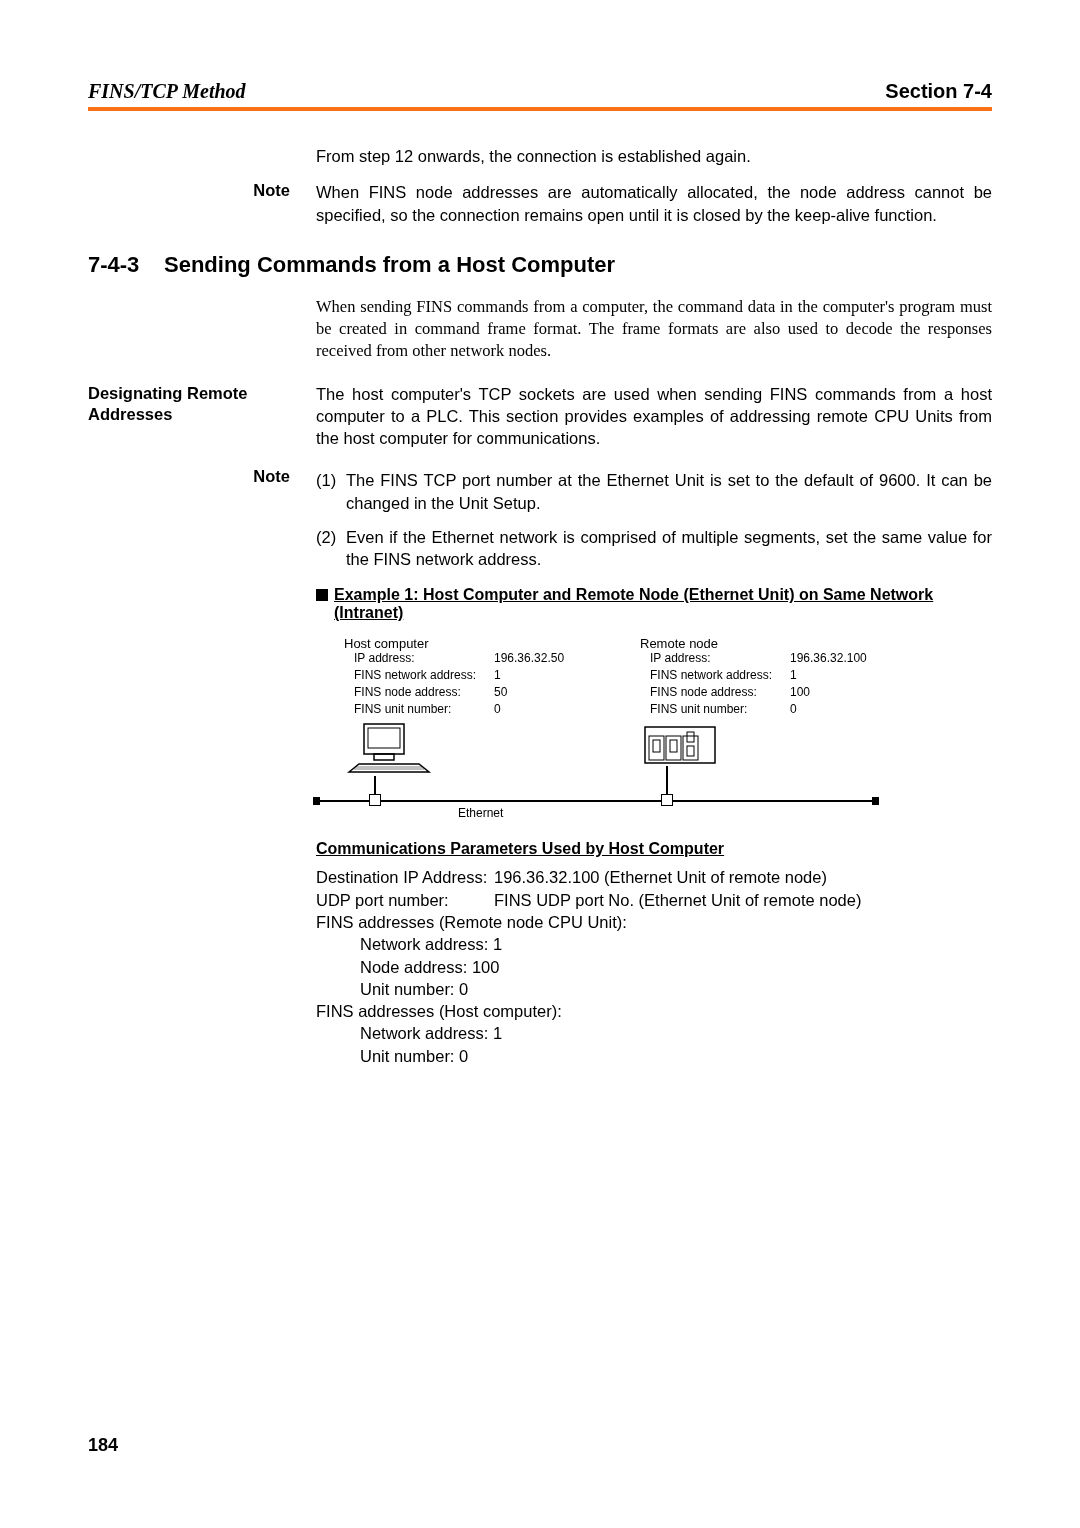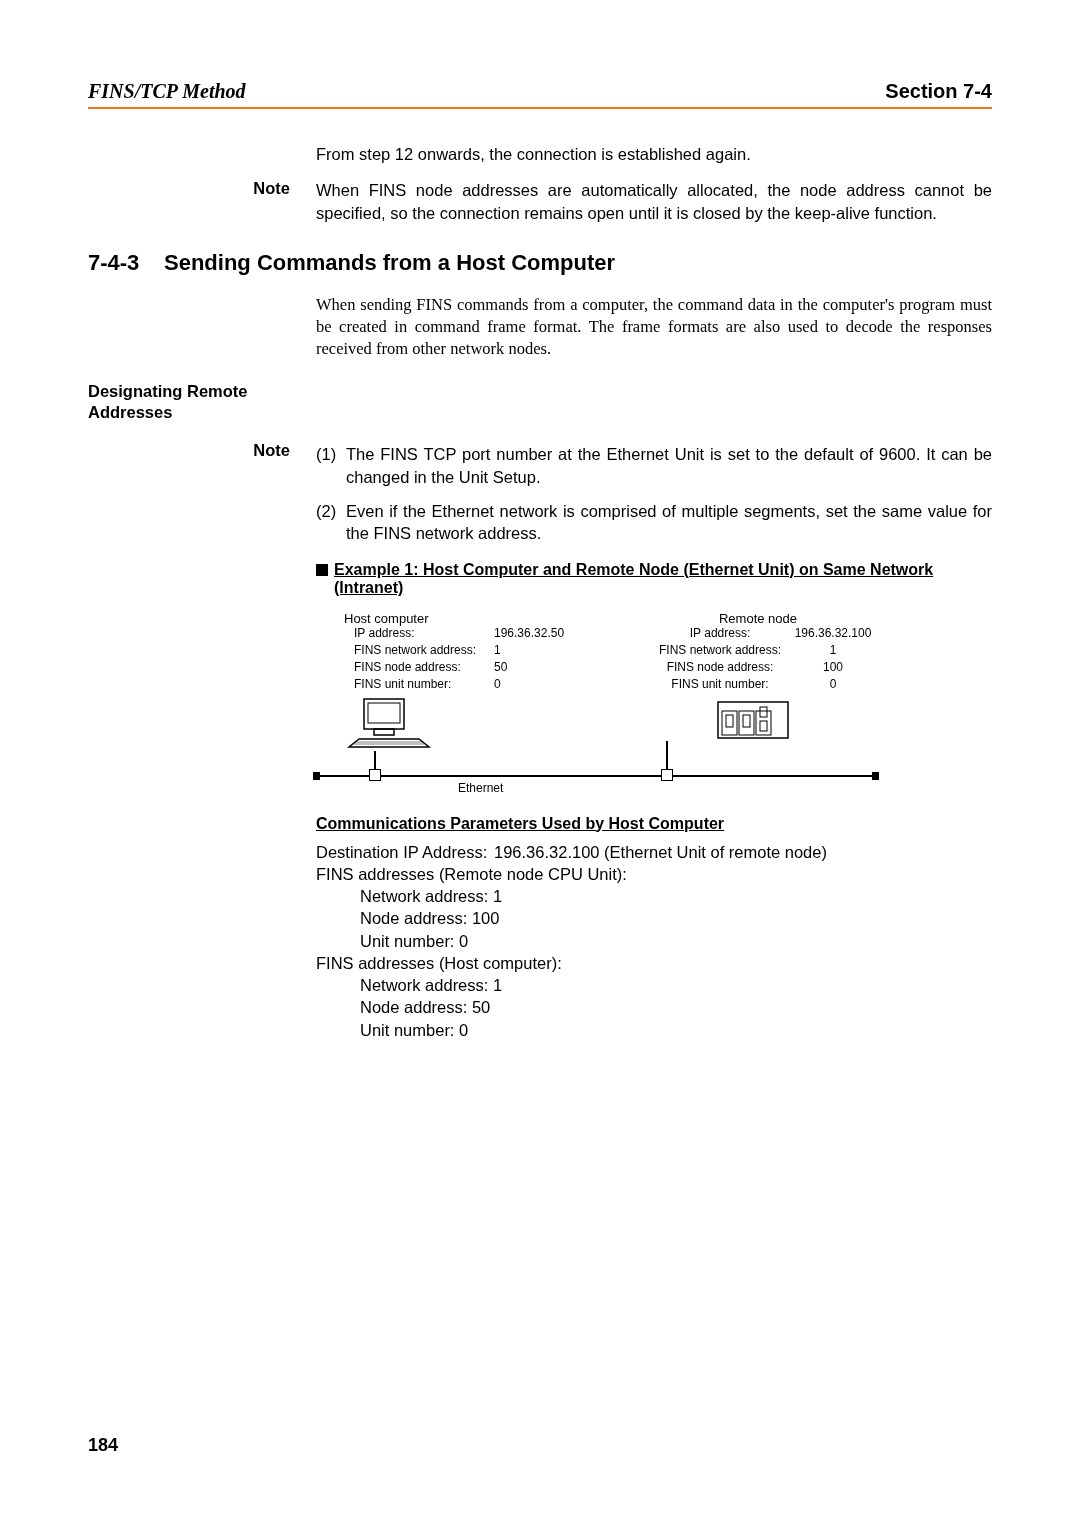--- a/index.html
+++ b/index.html
@@ -13,21 +13,21 @@
     width: 1080px;
     height: 1528px;
     box-sizing: border-box;
     padding: 80px 88px 60px 88px;
     position: relative;
   }
   .topbar {
     display: flex;
     justify-content: space-between;
     align-items: baseline;
-    border-bottom: 2px solid #f97316;
+    border-bottom: 4px solid #f97316;
     padding-bottom: 4px;
   }
   .topbar-left {
     font-style: italic;
     font-weight: bold;
     font-size: 20px;
     font-family: "Times New Roman", serif;
   }
   .topbar-right {
     font-weight: bold;
@@ -236,20 +236,21 @@
 
   <div class="section-heading">
     <div class="section-num">7-4-3</div>
     <div class="section-title">Sending Commands from a Host Computer</div>
   </div>
 
   <div class="body-text body-indent" style="margin-top:18px;font-family:Liberation Serif, serif;">When sending FINS commands from a computer, the command data in the computer's program must be created in command frame format. The frame formats are also used to decode the responses received from other network nodes.</div>
 
   <div class="side-heading-row">
     <div class="side-heading">Designating Remote Addresses</div>
+    <div class="side-content">The host computer's TCP sockets are used when sending FINS commands from a host computer to a PLC. This section provides examples of addressing remote CPU Units from the host computer for communications.</div>
   </div>
 
   <div class="note-row" style="margin-top:18px;">
     <div class="note-label">Note</div>
     <div class="note-content note-list">
       <div class="note-list-item" style="margin-top:0;">
         <div class="note-list-num">(1)</div>
         <div class="note-list-text">The FINS TCP port number at the Ethernet Unit is set to the default of 9600. It can be changed in the Unit Setup.</div>
       </div>
       <div class="note-list-item">
@@ -283,21 +284,21 @@
         <svg class="computer-svg" width="90" height="60">
           <rect x="20" y="2" width="40" height="30" fill="none" stroke="#000" stroke-width="1.5"></rect>
           <rect x="24" y="6" width="32" height="20" fill="none" stroke="#000" stroke-width="1"></rect>
           <rect x="30" y="32" width="20" height="6" fill="none" stroke="#000" stroke-width="1.5"></rect>
           <path d="M5 50 L15 42 L75 42 L85 50 Z" fill="none" stroke="#000" stroke-width="1.5"></path>
           <line x1="12" y1="45" x2="78" y2="45" stroke="#000" stroke-width="0.5"></line>
           <line x1="10" y1="47" x2="80" y2="47" stroke="#000" stroke-width="0.5"></line>
         </svg>
       </div>
 
-      <div class="diag-block" style="margin-left:20px;text-align:center;">
+      <div class="diag-block" style="margin-left:20px;">
         <div class="diag-col-title">Remote node</div>
         <div class="diag-table" style="margin-left:10px;">
           <div>IP address:</div>
           <div>196.36.32.100</div>
           <div>FINS network address:</div>
           <div>1</div>
           <div>FINS node address:</div>
           <div>100</div>
           <div>FINS unit number:</div>
           <div>0</div>
@@ -327,29 +328,32 @@
     <div class="drop-node" style="left:345px;"></div>
   </div>
 
   <div class="params-heading body-indent">Communications Parameters Used by Host Computer</div>
 
   <div class="params-block body-indent">
     <div class="pair-row">
       <div class="pair-label">Destination IP Address:</div>
       <div class="pair-value">196.36.32.100 (Ethernet Unit of remote node)</div>
     </div>
+    <div class="pair-row">
+      <div class="pair-label">UDP port number:</div>
+      <div class="pair-value">FINS UDP port No. (Ethernet Unit of remote node)</div>
+    </div>
     <div>FINS addresses (Remote node CPU Unit):</div>
     <div class="params-indent">
       <div>Network address: 1</div>
       <div>Node address: 100</div>
       <div>Unit number: 0</div>
     </div>
     <div>FINS addresses (Host computer):</div>
     <div class="params-indent">
       <div>Network address: 1</div>
-      <div>Node address: 50</div>
       <div>Unit number: 0</div>
     </div>
   </div>
 
   <div class="page-number">184</div>
 
 </div>
 
 </body></html>

